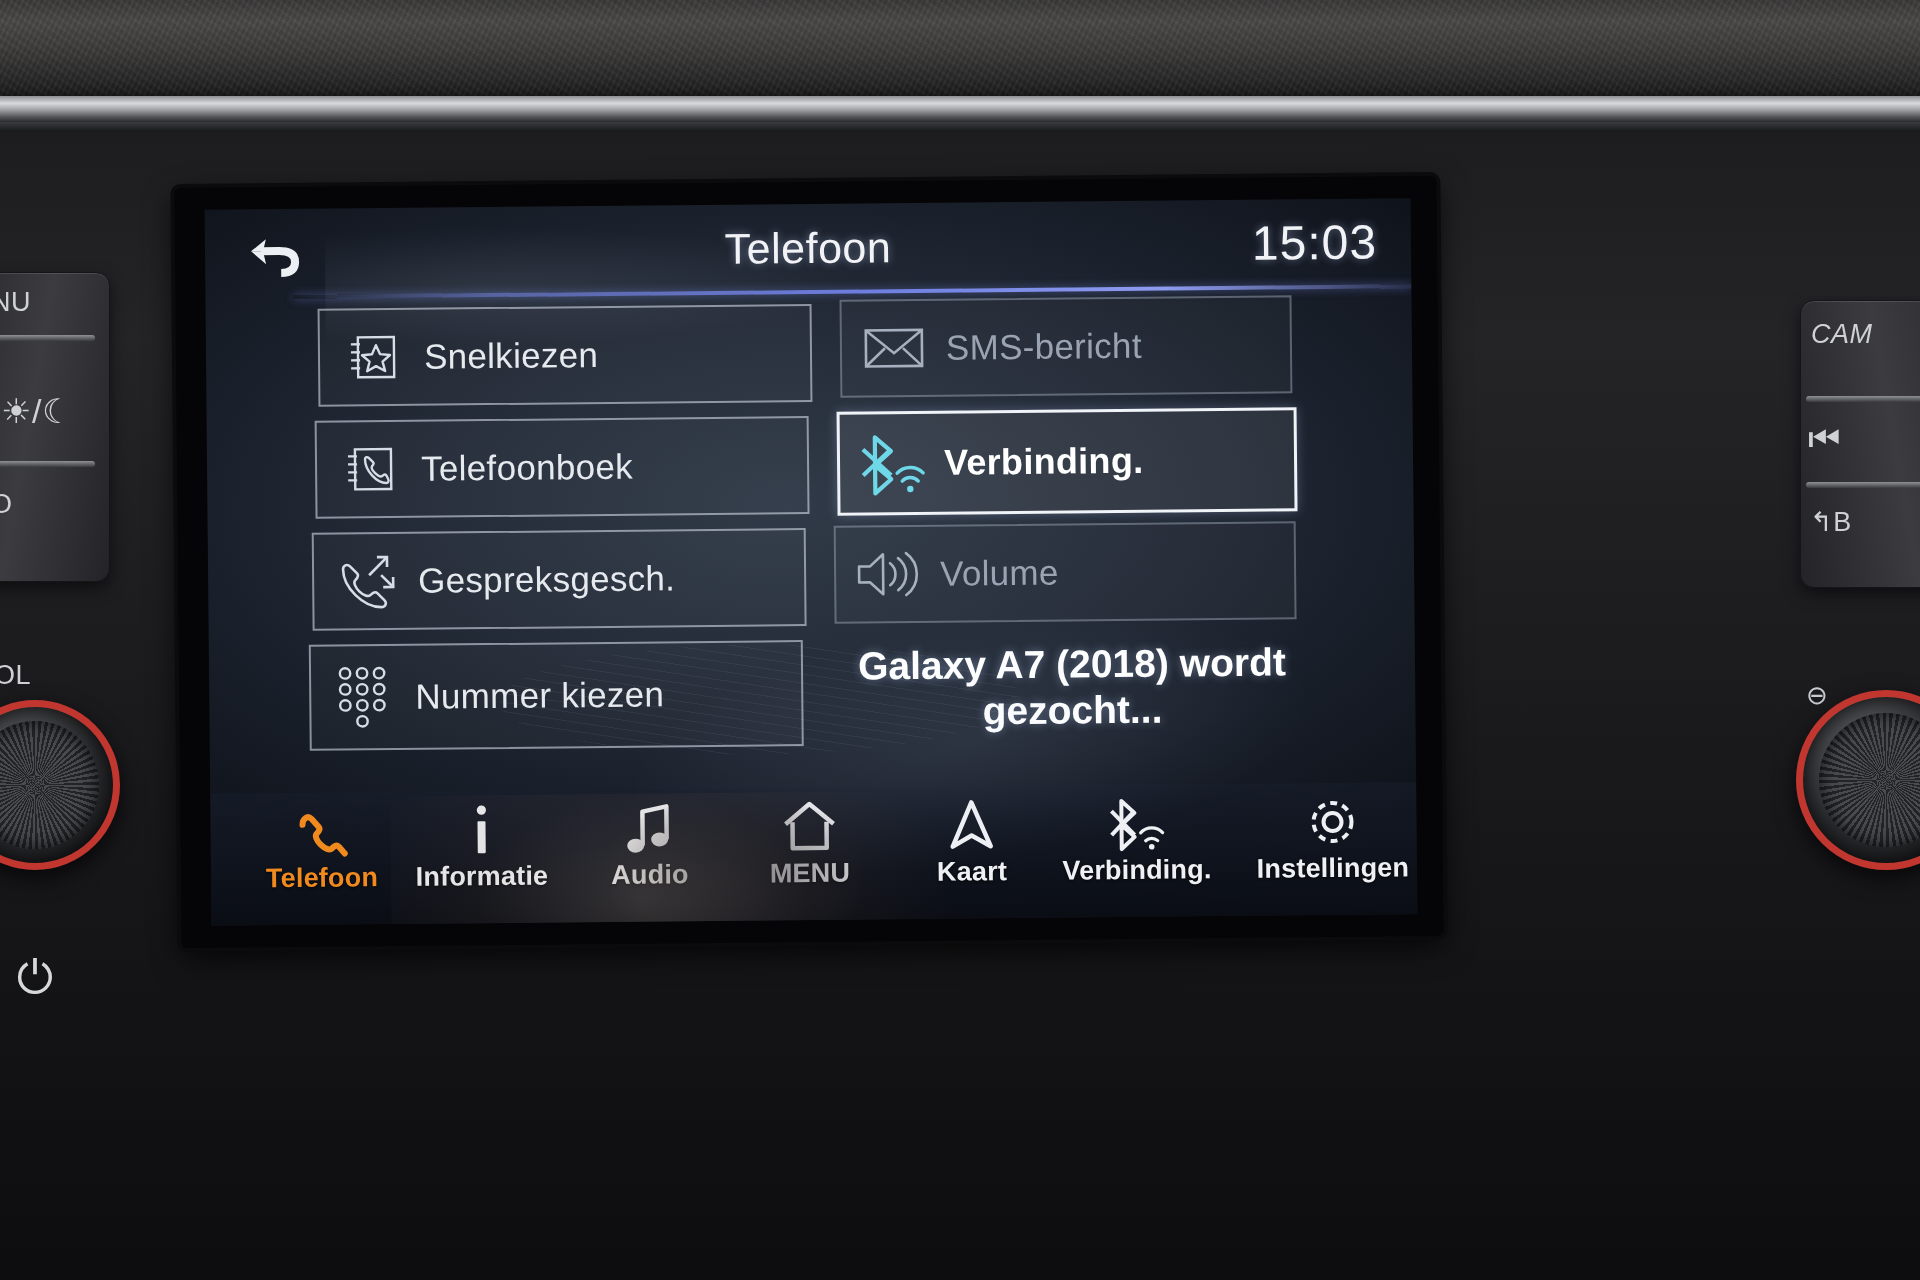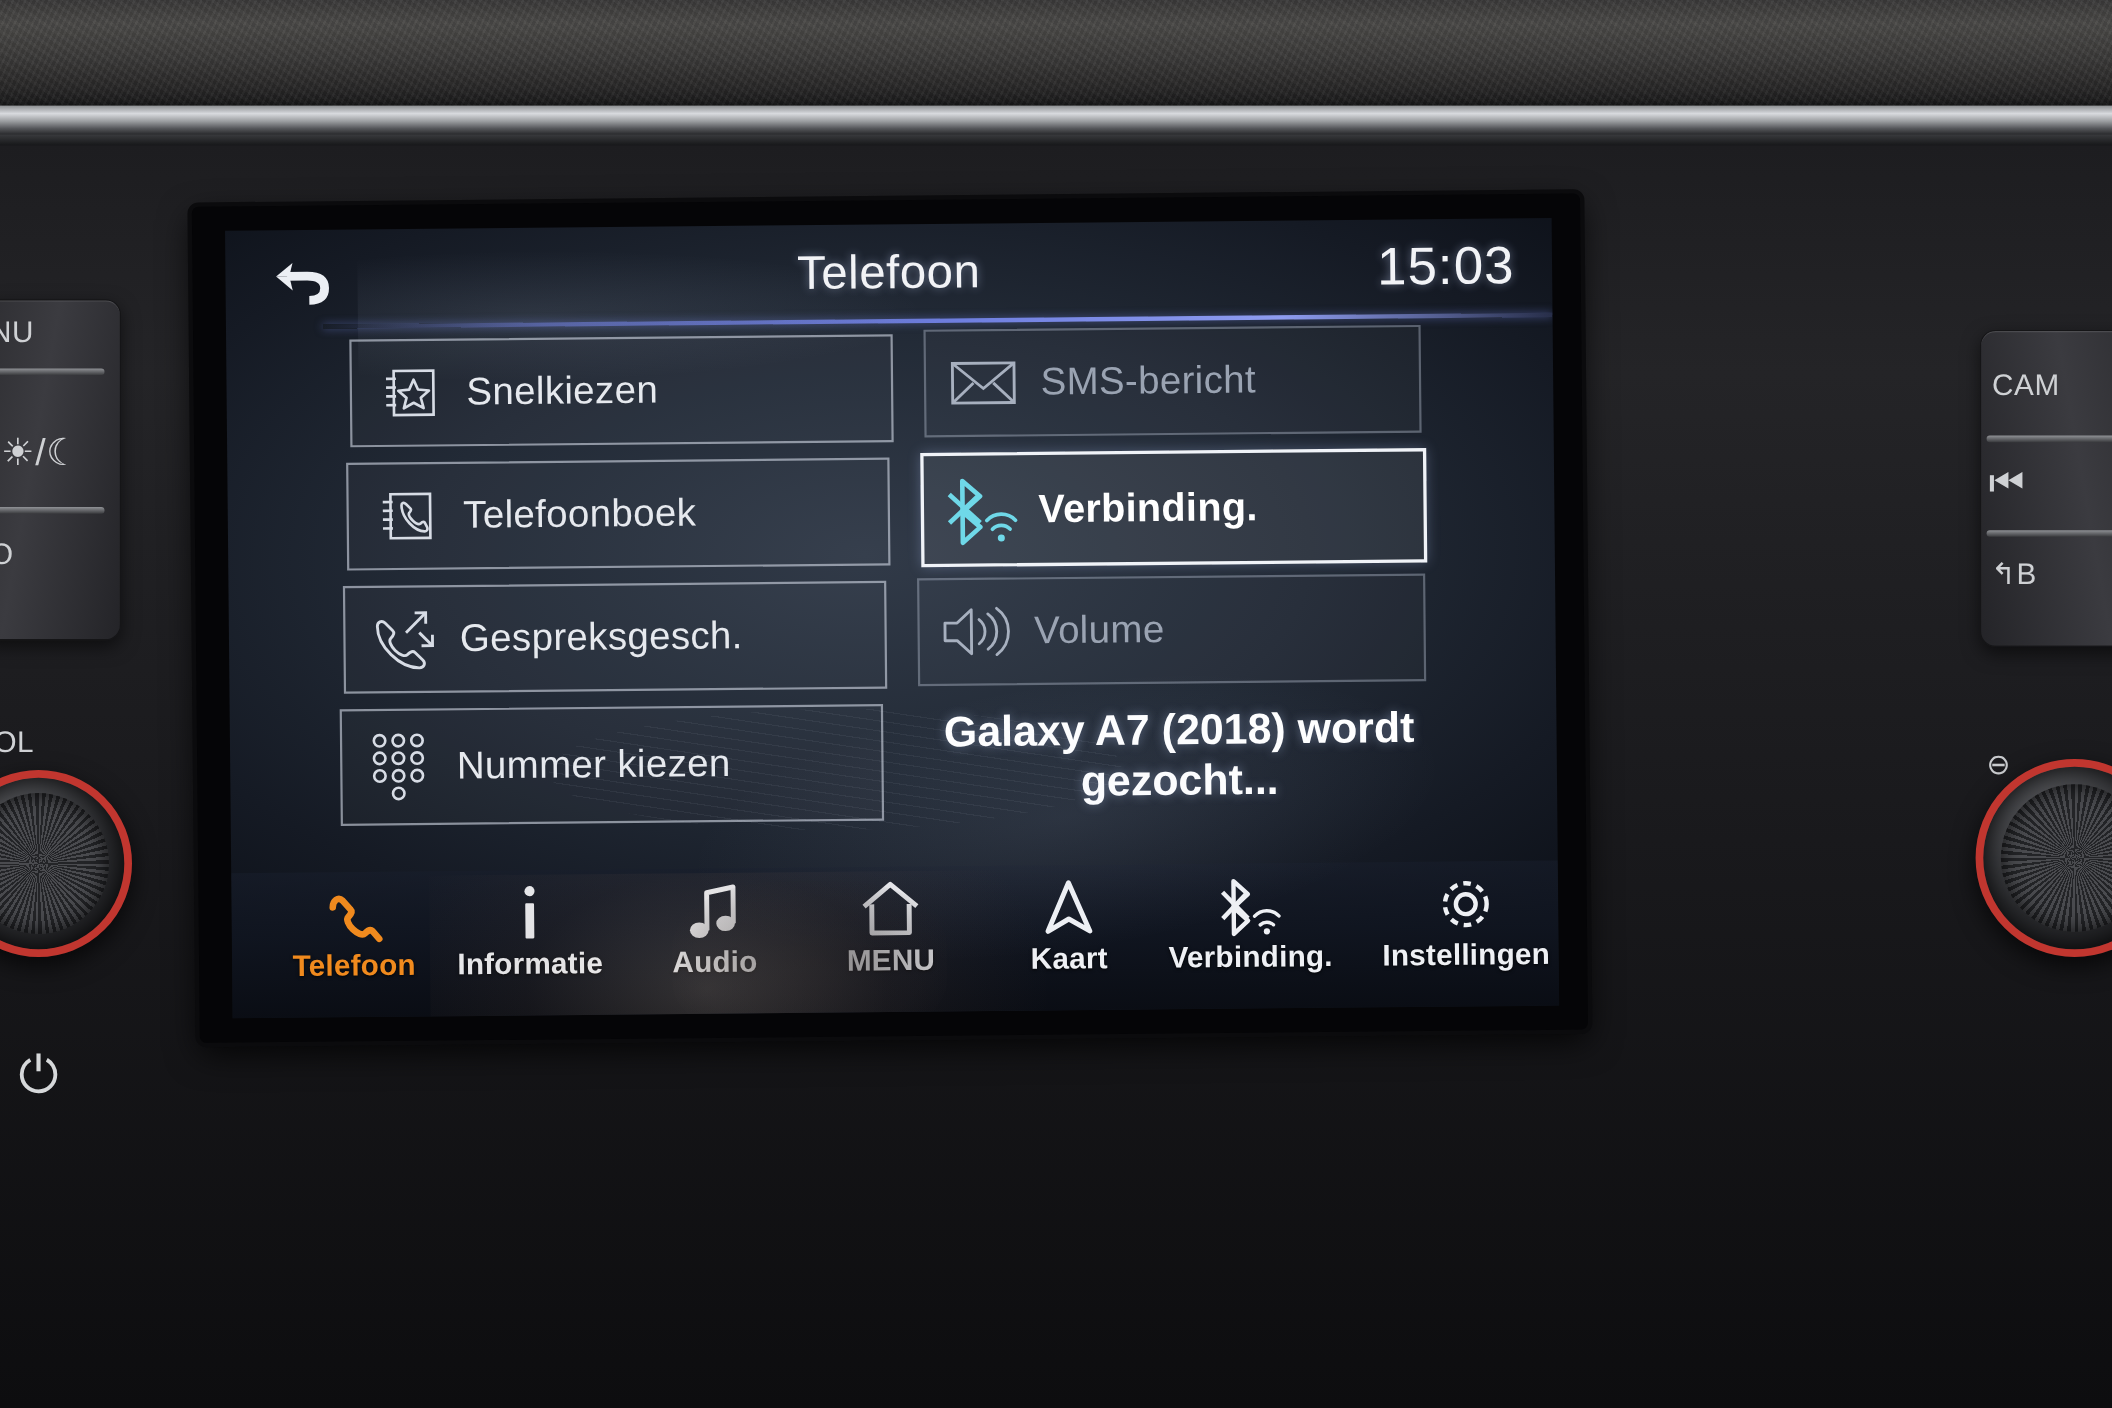--- a/index.html
+++ b/index.html
@@ -257,21 +257,21 @@
     <div class="hw-sep" style="top:188px;"></div>
     <span class="hw-label" style="left:8px; top:216px;">O</span>
   </div>
   <span class="hw-label" style="left:-6px; top:660px;">OL</span>
   <div id="left-knob-outer">
     <div id="left-knob-inner"></div>
   </div>
   <div id="power-icon">⏻</div>
 
   <div id="right-panel">
-    <span class="hw-label" style="left:10px; top:34px;">CAM</span>
+    <span class="hw-label" style="left:10px; top:18px;font-style:italic;">CAM</span>
   </div>
   <div class="hw-sep-r" style="top:396px;"></div>
   <span class="hw-label" style="left:1808px; top:418px; font-size:36px;">⏮</span>
   <div class="hw-sep-r" style="top:482px;"></div>
   <span class="hw-label" style="left:1810px; top:506px;">↰<span>B</span></span>
   <span id="zoom-hw">⊖</span>
   <div id="right-knob-outer">
     <div id="right-knob-inner"></div>
   </div>
 

